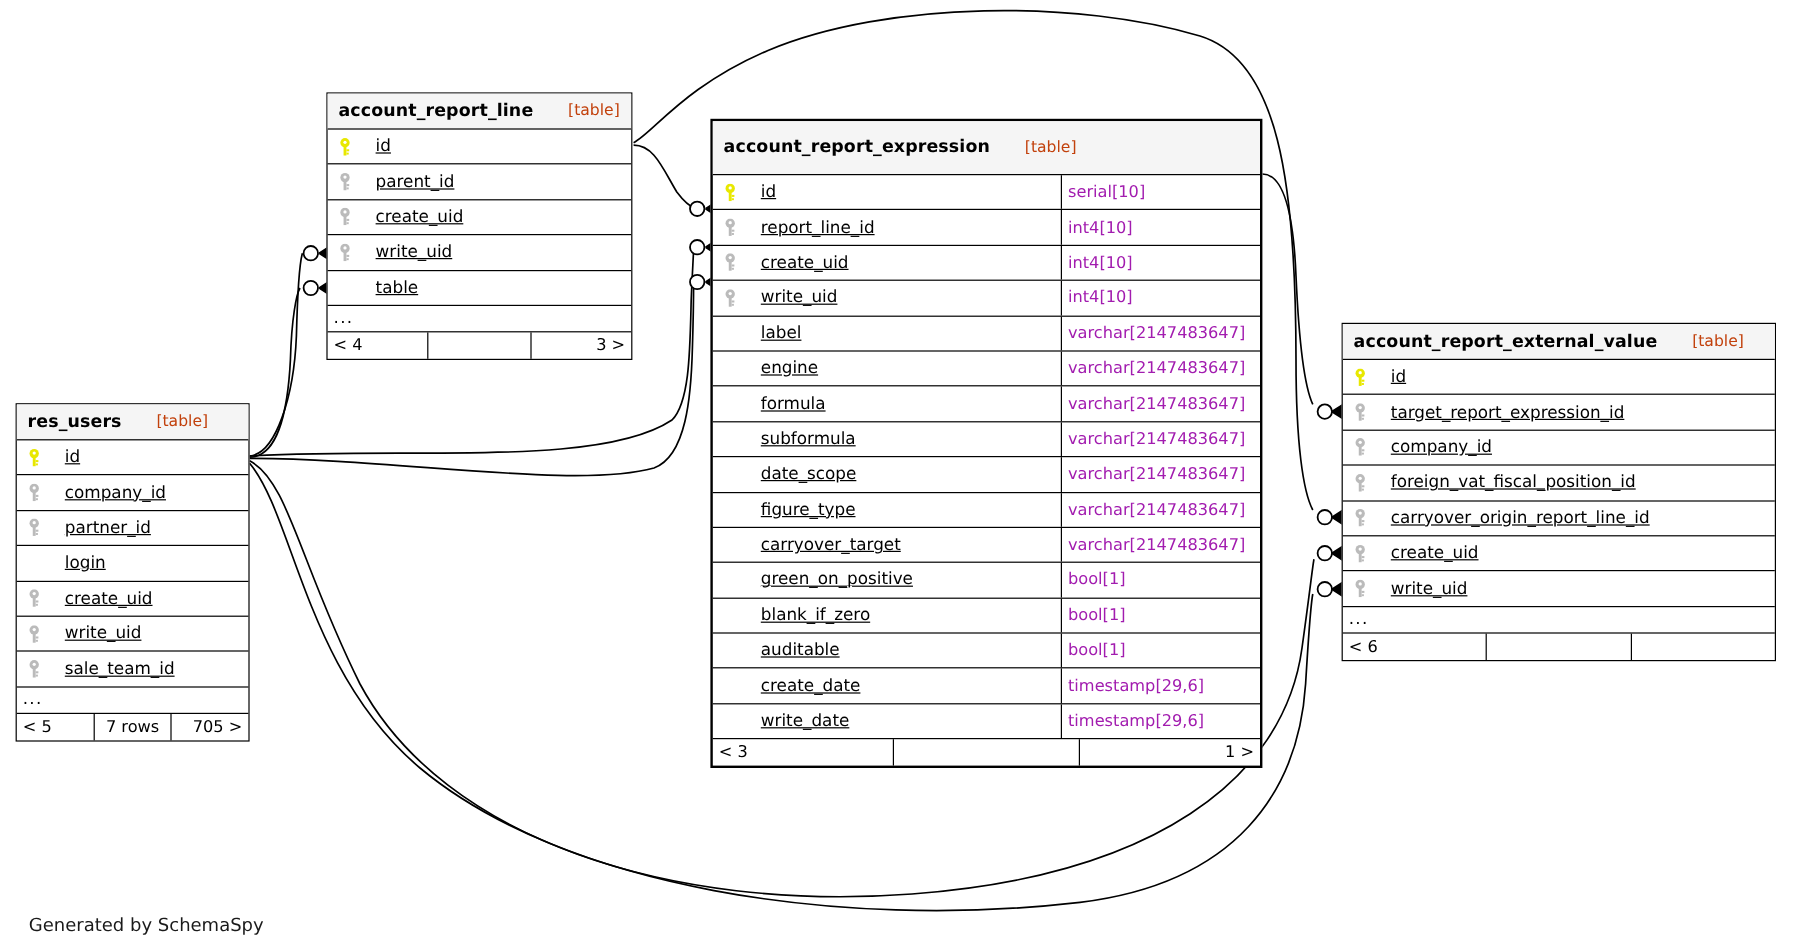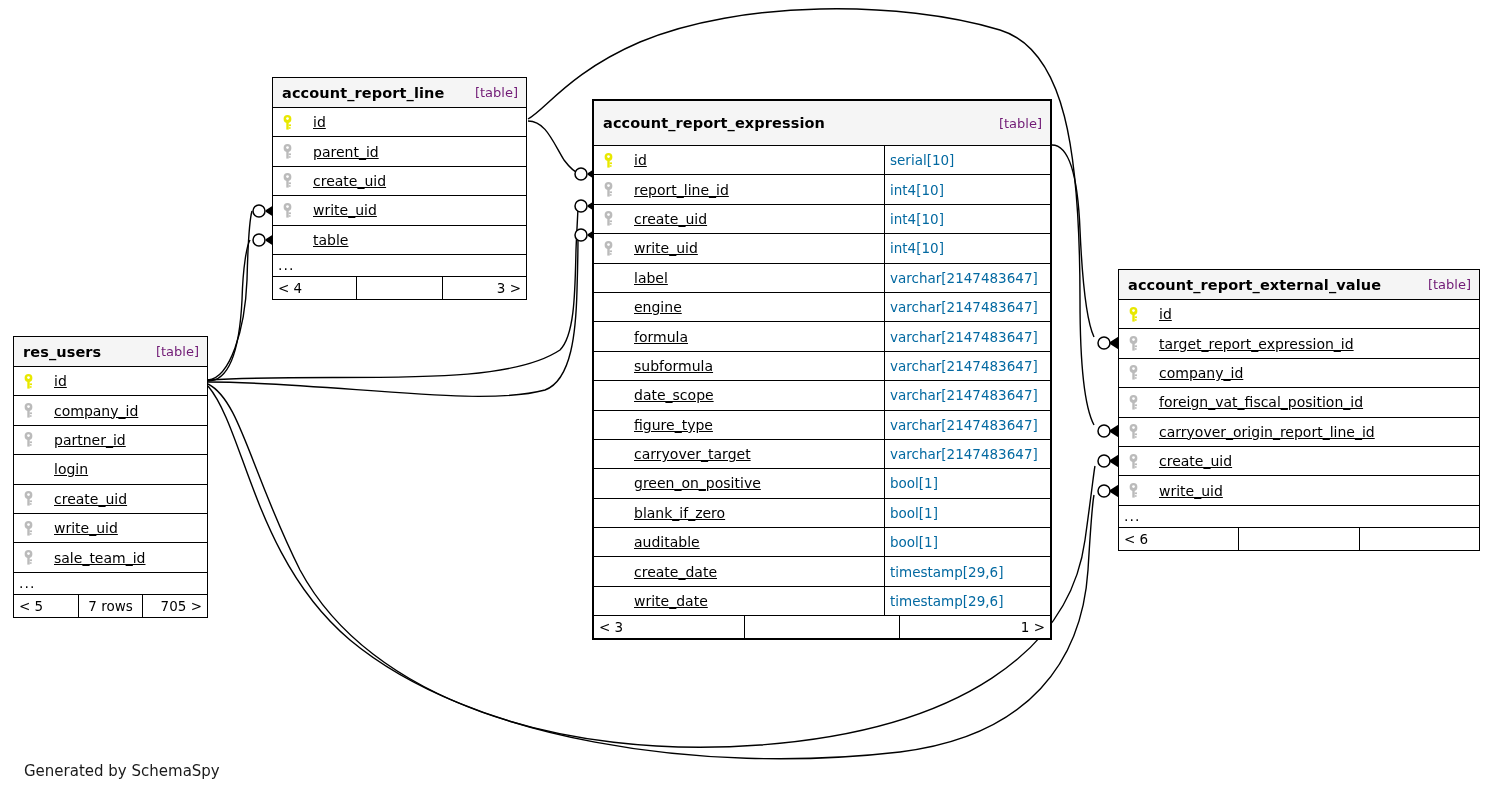--- a/index.html
+++ b/index.html
@@ -38,35 +38,36 @@
   }
   .tablebox.focus {
     border: 2px solid #000000;
   }
   .thead {
     background: #f5f5f5;
     border-bottom: 1px solid #000000;
     box-sizing: border-box;
     display: flex;
     align-items: center;
-    justify-content: space-between;
+    justify-content: flex-start;
     padding: 0 8px 0 9px;
     height: 30px;
+    gap: 17px;
   }
   .focus .thead { height: 45px; }
   .tname {
     font-weight: bold;
     font-size: 14.5px;
     color: #000000;
     letter-spacing: 0.1px;
     white-space: nowrap;
   }
   .ttag {
     font-size: 13px;
-    color: #701a75;
+    color: #c2410c;
     white-space: nowrap;
     padding-left: 12px;
   }
   .rows { display: block; }
   .row {
     display: flex;
     align-items: stretch;
     border-bottom: 1px solid #000000;
     box-sizing: border-box;
     height: 29.4px;
@@ -77,21 +78,21 @@
     flex: 1 1 auto;
     min-width: 0;
     padding-left: 4px;
     box-sizing: border-box;
     text-decoration: underline;
   }
   .rowtype {
     display: flex;
     align-items: center;
     font-size: 13.5px;
-    color: #0369a1;
+    color: #a21caf;
     padding-left: 5px;
     box-sizing: border-box;
     border-left: 1px solid #000;
     white-space: nowrap;
   }
   .colname {
     font-size: 14px;
     color: #000000;
     white-space: nowrap;
   }

